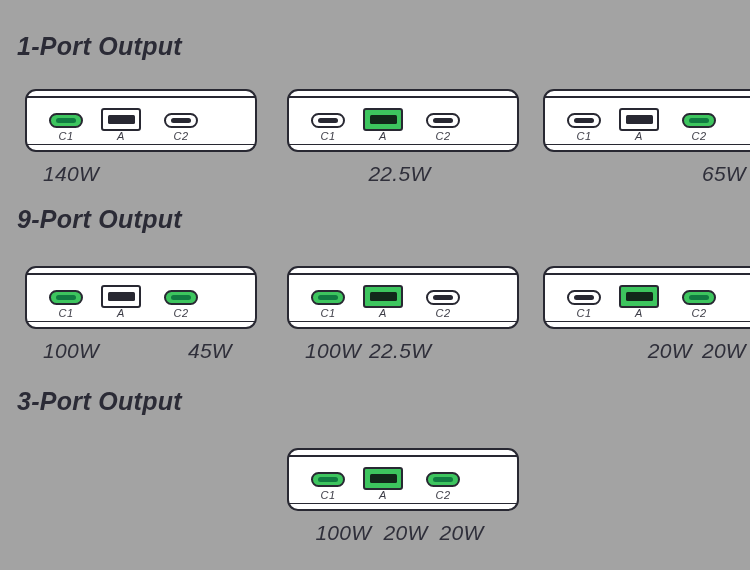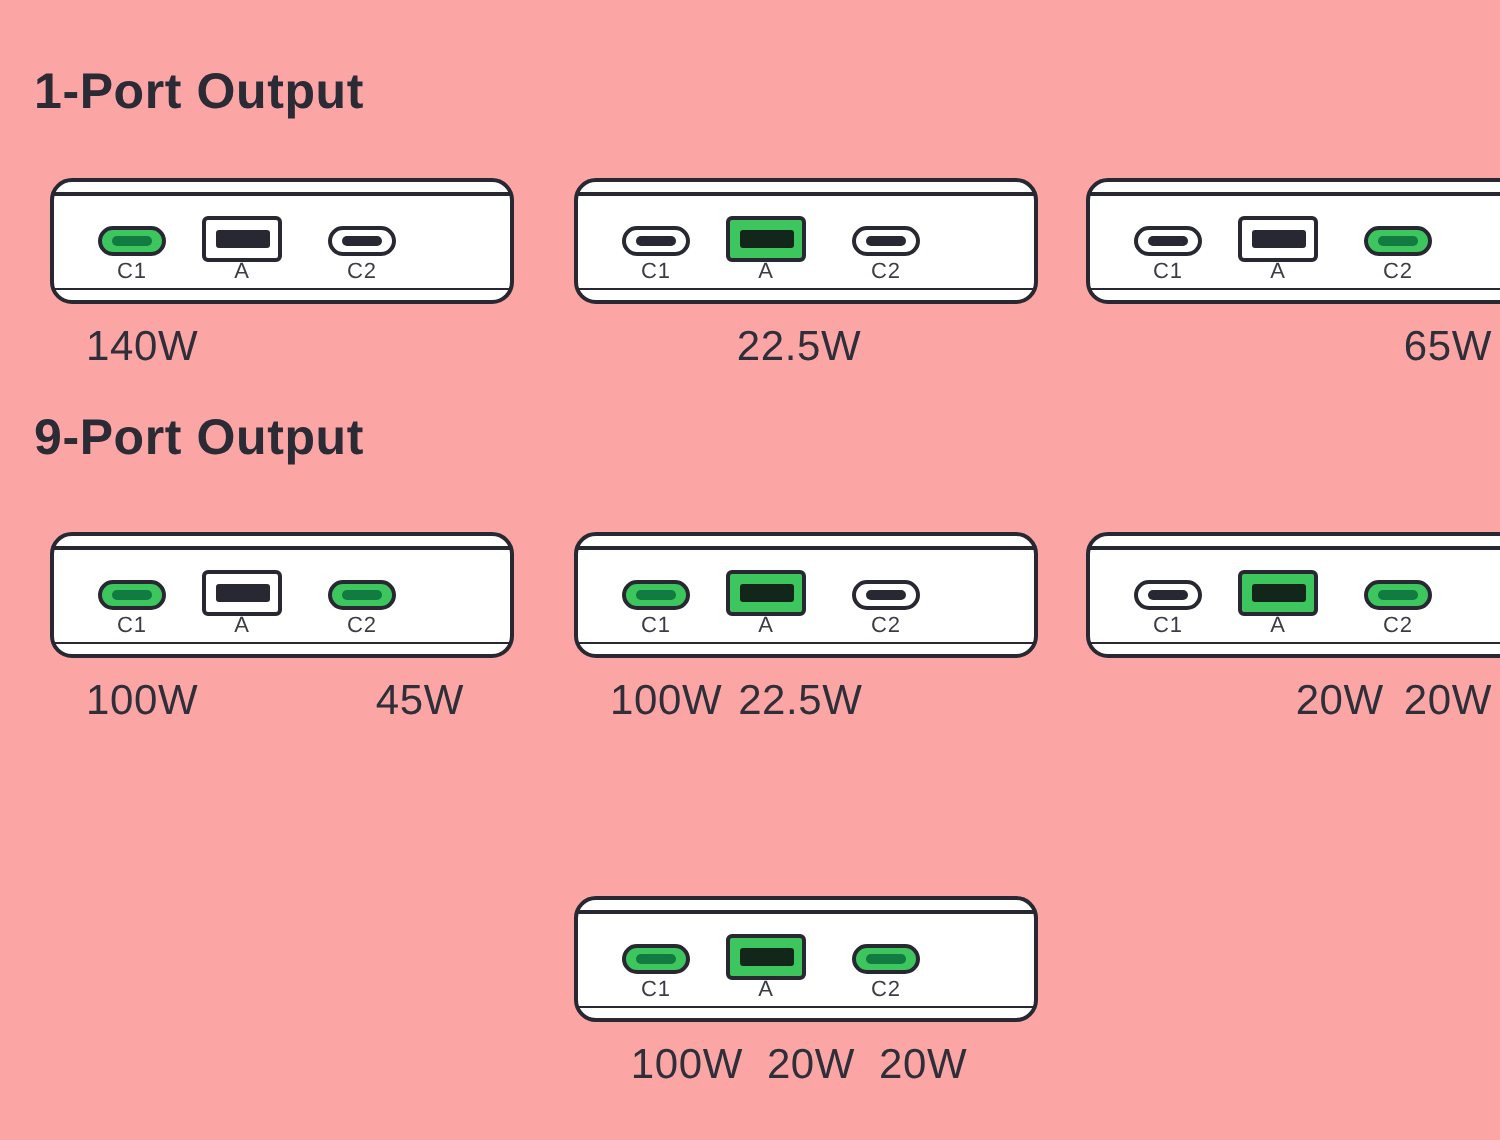--- a/index.html
+++ b/index.html
@@ -55,21 +55,21 @@
     font-size:21px;letter-spacing:.3px;color:var(--watt);line-height:1;margin-left:14px;
   }
   .watts.align-left{justify-content:flex-start;padding-left:4px;gap:8px;}
   .watts.align-center{justify-content:center;gap:12px;}
   .watts.align-right{justify-content:flex-end;padding-right:8px;}
   .watts.align-justify{justify-content:space-between;padding:0 4px;}
 </style>
 </head>
 <body>
 
-<div class="canvas" style="background: #fca5a5;">
+<div class="canvas" style="background: #a3a3a3; font-style: italic;">
   <h2 class="section-title" style="top:33px">1-Port Output</h2>
   <div class="row" id="row0" style="top:89px">
       <div class="device" style="left: 25px;">
         <div class="seam seam-top"></div>
         <div class="seam seam-bottom"></div>
         <div class="port usbc active" style="left: 22px; top: 22px; width: 34px; height: 15px;">
           <div class="slot"></div>
         </div>
         <div class="port-label" style="left: 22px; top: 40px; width: 34px;">C1</div>
         <div class="port usba" style="left: 74px; top: 17px; width: 40px; height: 23px;">
@@ -181,20 +181,21 @@
           <div class="slot"></div>
         </div>
         <div class="port-label" style="left: 137px; top: 40px; width: 34px;">C2</div>
       </div>
       <div class="watts align-right" style="left: 543px;">
         <span>20W</span>
         <span>20W</span>
       </div>
     </div>
 
+  <h2 class="section-title" style="top:388px">3-Port Output</h2>
   <div class="row" id="row2" style="top:448px">
       <div class="device" style="left: 287px;">
         <div class="seam seam-top"></div>
         <div class="seam seam-bottom"></div>
         <div class="port usbc active" style="left: 22px; top: 22px; width: 34px; height: 15px;">
           <div class="slot"></div>
         </div>
         <div class="port-label" style="left: 22px; top: 40px; width: 34px;">C1</div>
         <div class="port usba active" style="left: 74px; top: 17px; width: 40px; height: 23px;">
           <div class="bar"></div>

